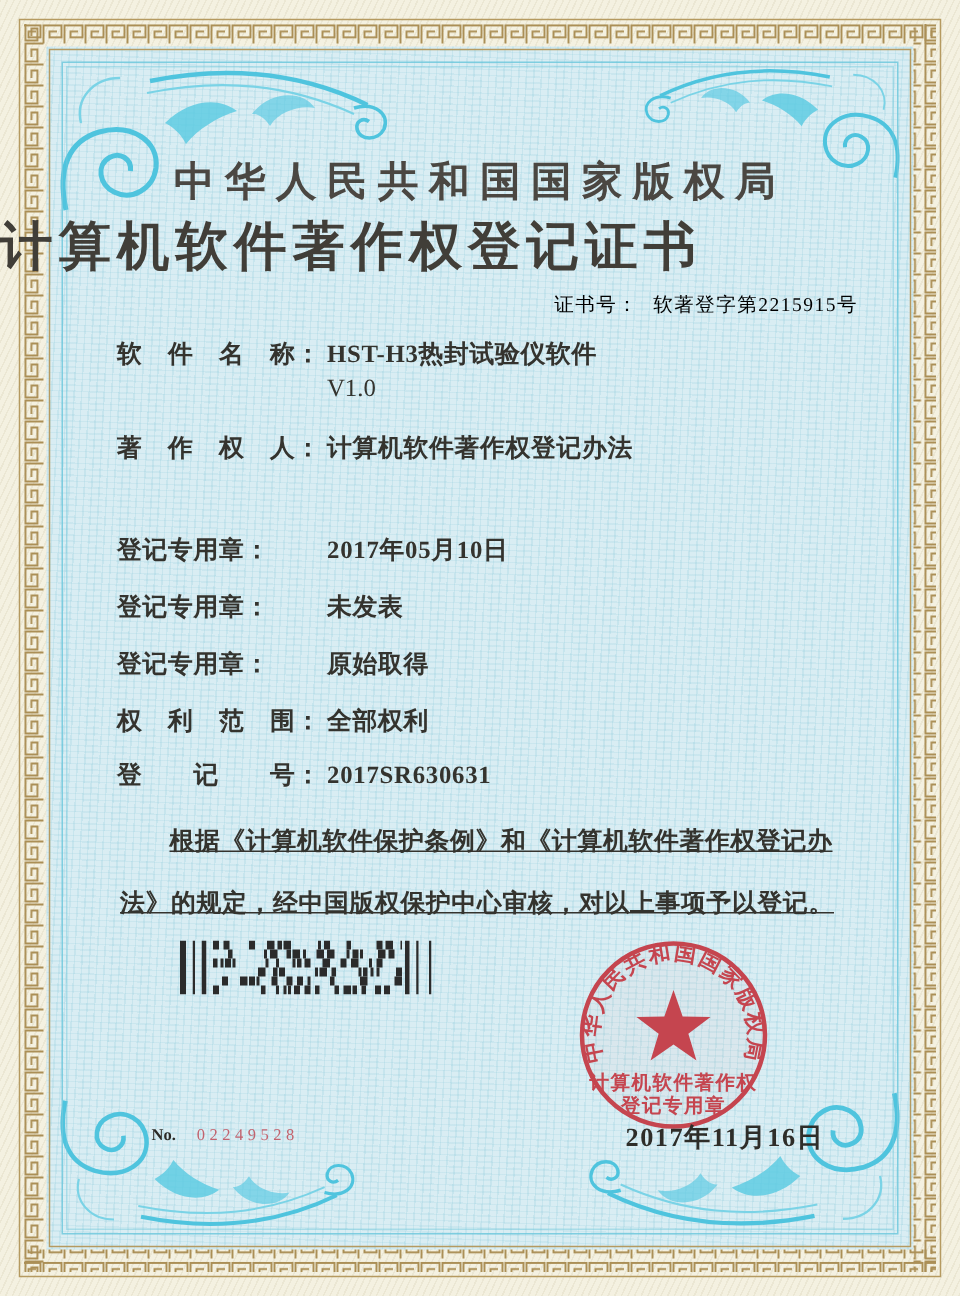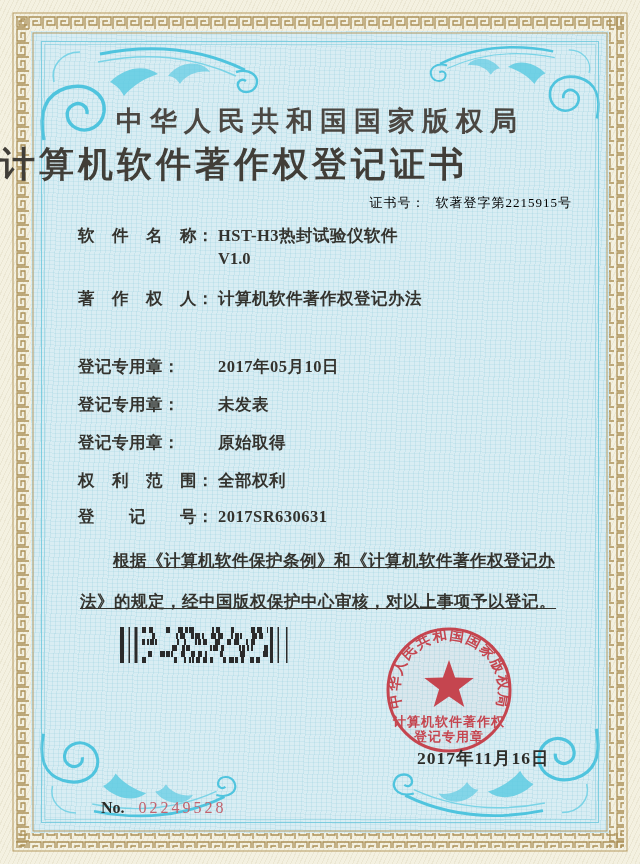--- a/index.html
+++ b/index.html
@@ -31,36 +31,36 @@
   }
   .certno{
     position:absolute;right:68px;top:194px;font-size:13px;color:#000000;letter-spacing:1px;
   }
   .certno .lbl{margin-right:10px;}
 
   .fields{position:absolute;left:78px;top:0;width:500px;}
   .frow{position:absolute;left:0;font-size:16.5px;color:#34332e;font-weight:bold;white-space:nowrap;}
   .frow .flabel{display:inline-block;width:140px;letter-spacing:.5px;}
   .frow .fvalue{letter-spacing:.5px;}
-  .fvalue2{position:absolute;left:218px;top:249px;font-size:16.5px;color:#34332e;font-weight:bold;}
+  .fvalue2{position:absolute;left:218px;top:249px;font-size:16.5px;color:#34332e;font-weight:normal;}
 
   .statement{
     position:absolute;left:80px;top:540px;width:494px;
     font-size:16.5px;line-height:41px;color:#34332e;font-weight:bold;
     text-indent:2em;letter-spacing:.5px;text-decoration:underline;
   }
 
   .barcode{position:absolute;left:120px;top:627px;width:172px;height:36px;}
 
   .seal{position:absolute;left:383px;top:624px;width:132px;height:132px;}
   .sealdate{
     position:absolute;left:381px;top:746px;font-size:17.5px;color:#2e2d29;
     letter-spacing:1px;font-weight:bold;margin-left:36px;
   }
-  .serial{position:absolute;left:101px;top:751px;font-size:16px;margin-top:48px;}
+  .serial{position:absolute;left:101px;top:751px;font-size:11px;}
   .serial .no{color:#2b2a26;font-weight:bold;margin-right:14px;}
   .serial .num{color:#c2636e;letter-spacing:3px;}
 </style>
 </head>
 <body>
 
 <div class="inner"></div>
 
 <svg class="deco" width="640" height="864" viewBox="0 0 640 864">
   <defs>

